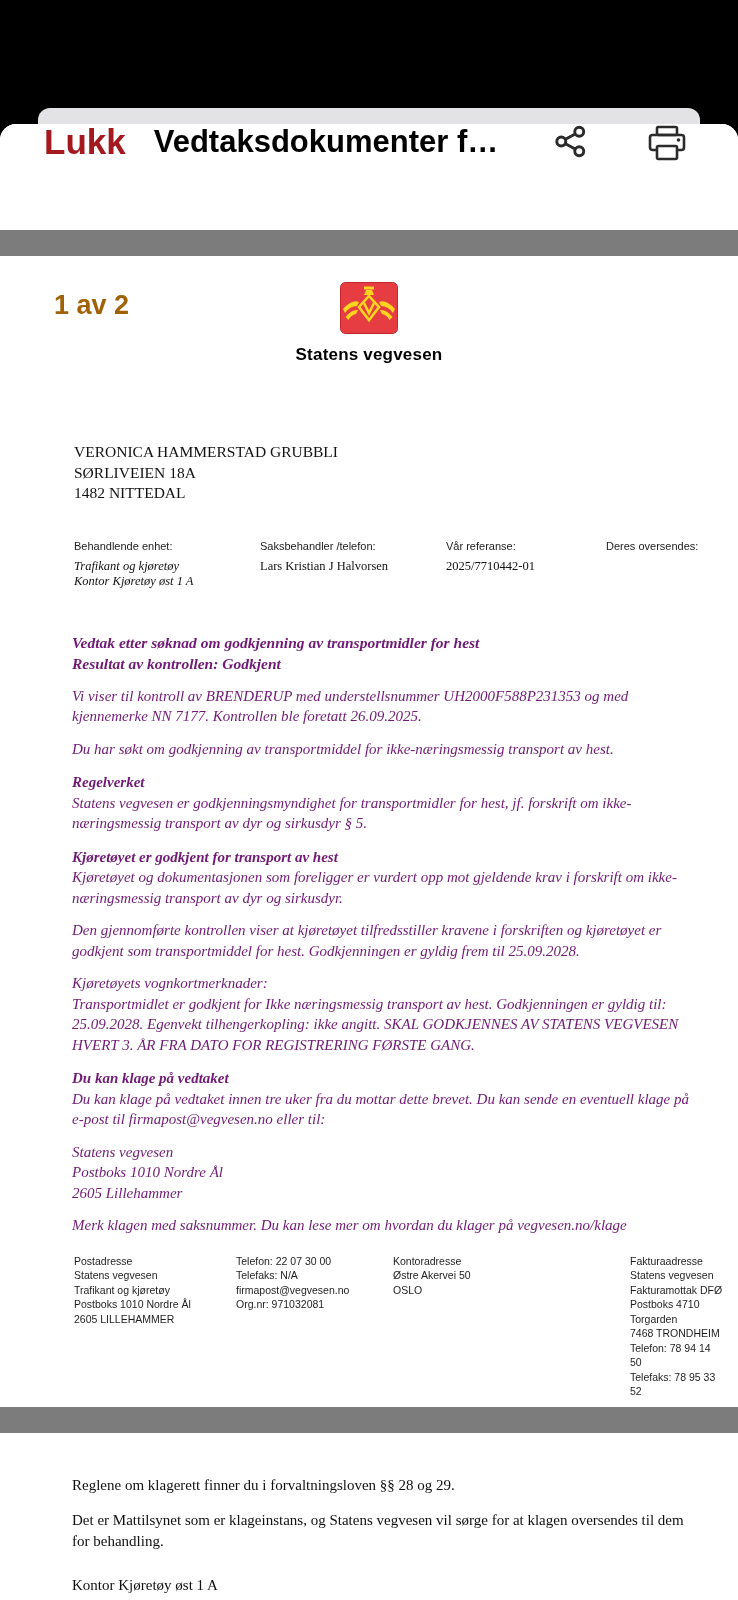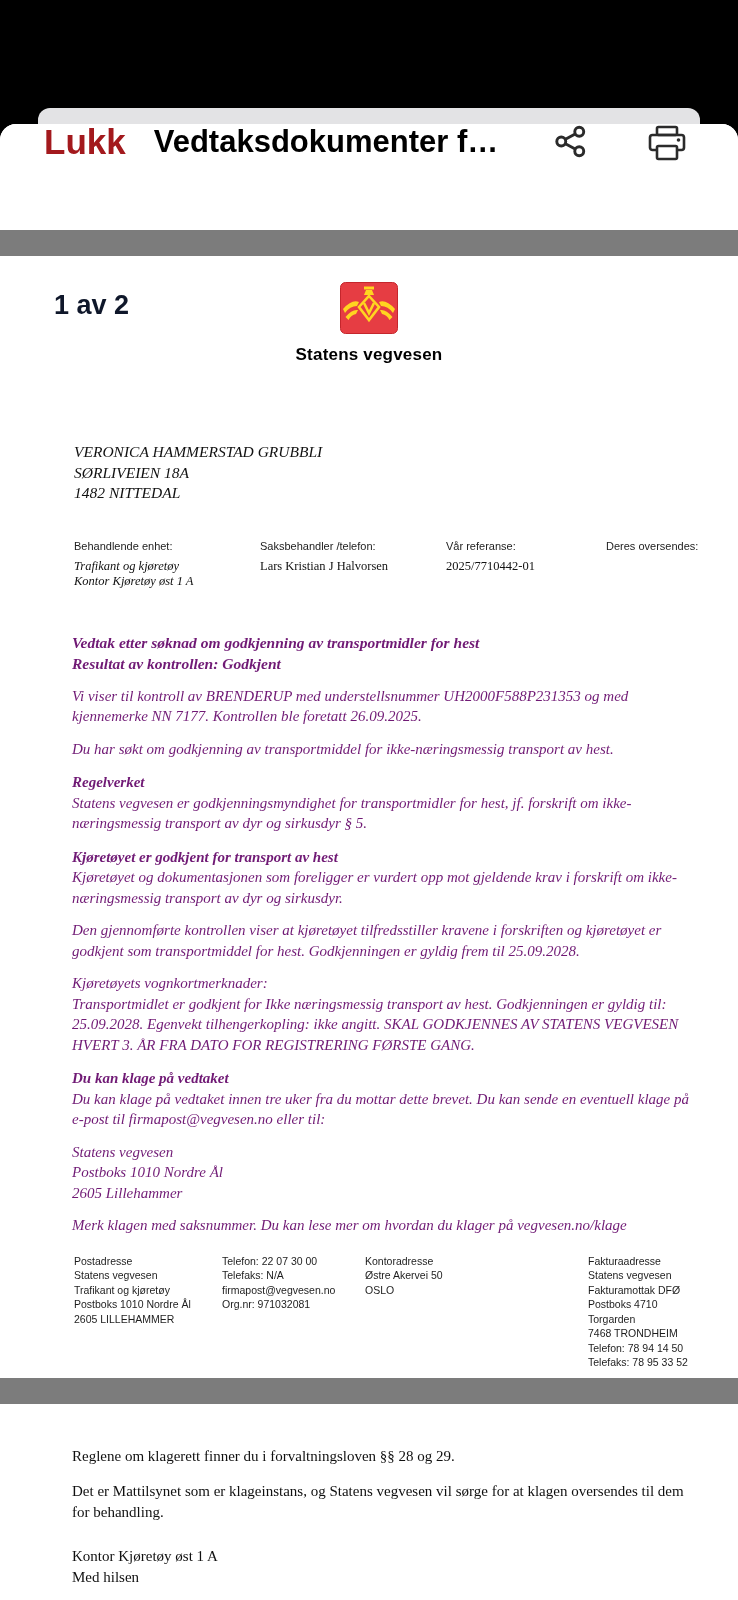--- a/index.html
+++ b/index.html
@@ -16,43 +16,43 @@
   .viewer-title { flex:1; margin-left:28px; font-size:31px; font-weight:700; color:#000000;
                   white-space:nowrap; overflow:hidden; }
   .icon-btn { background:none; border:none; padding:0; margin-left:58px; cursor:pointer; display:flex; align-items:center; }
 
   .gray-bar { height:26px; background:#7c7c7c; }
 
   .page { background:#fff; }
   .page1 { display:flex; flex-direction:column; min-height:1061px; }
 
   .doc-head { position:relative; height:122px; margin-top:22px; }
-  .page-indicator { position:absolute; left:54px; top:12px; font-size:27px; font-weight:700; color:#0f172a; }
+  .page-indicator { position:absolute; left:54px; top:12px; font-size:27px; font-weight:700; color:#a16207; }
   .logo-wrap { position:absolute; left:0; right:0; top:4px; text-align:center; }
   .logo-caption { margin-top:7px; font-size:17px; font-weight:700; color:#000; letter-spacing:.2px; }
 
   .pre { white-space:pre-line; }
 
-  .recipient { margin:42px 40px 0 74px; font-family:"Liberation Serif", serif; font-style:italic;
+  .recipient { margin:42px 40px 0 74px; font-family:"Liberation Serif", serif; 
                font-size:15.5px; line-height:20.5px; color:#111; }
 
   .meta-grid { display:grid; grid-template-columns:148px 148px 122px 108px 1fr; margin:36px 30px 0 74px;gap:38px; }
   .meta-label { font-size:11px; color:#222; }
   .meta-value { margin-top:7px; font-family:"Liberation Serif", serif; font-size:12.5px; line-height:15.5px; color:#111; }
   .meta-col.italic .meta-value { font-style:italic; }
 
   .doc-body { margin:42px 40px 0 72px; font-family:"Liberation Serif", serif; font-size:15px;
               line-height:20.5px; color:#701a75;font-style:italic; }
   .doc-title { font-weight:700; font-size:15.5px; line-height:21px; }
   .doc-body .para { margin-top:12px; }
   .doc-body .sec-h { margin-top:13px; font-weight:700; font-size:15px; }
   .doc-body .after-h { margin-top:0; }
 
   .doc-footer { margin-top:auto; display:grid; grid-template-columns:148px 143px 223px 1fr;
-                padding:18px 14px 8px 74px; font-size:10.5px; line-height:14.5px; color:#1d1d1d; }
+                padding:18px 14px 8px 74px; font-size:10.5px; line-height:14.5px; color:#1d1d1d;gap:14px; }
 
   .page2 { padding:42px 40px 0 72px; font-family:"Liberation Serif", serif; font-size:15px;
            line-height:20.5px; color:#101010; height:260px; }
   .page2 .para { margin-bottom:15px; }
   .page2 .signoff { margin-top:24px; }
 </style>
 </head>
 <body>
 
 <div class="screen">

